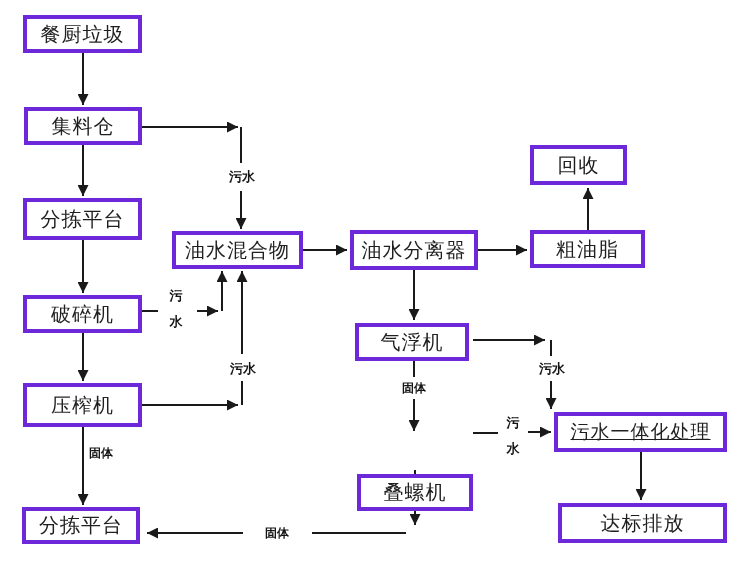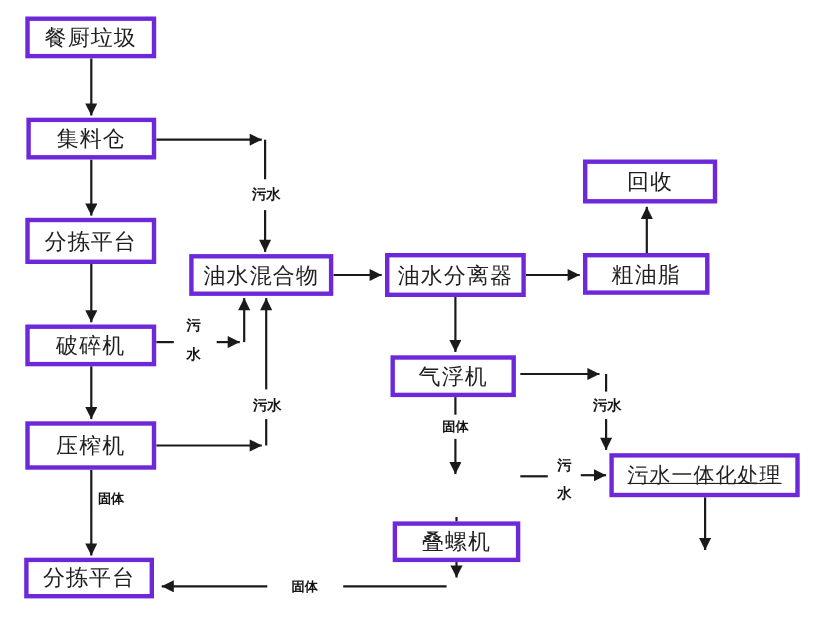--- a/index.html
+++ b/index.html
@@ -113,26 +113,27 @@
   <div class="node" style="left:22px;  top:507px; width:118px; height:37px;">分拣平台</div>
 
   <div class="node" style="left:172px; top:231px; width:131px; height:38px;">油水混合物</div>
 
   <div class="node" style="left:350px; top:230px; width:128px; height:40px;">油水分离器</div>
 
   <div class="node" style="left:355px; top:323px; width:114px; height:38px;">气浮机</div>
 
   <div class="node" style="left:357px; top:434px; width:116px; height:37px;margin-top:40px;">叠螺机</div>
 
-  <div class="node" style="left:530px; top:145px; width:122px; height:40px;">回收</div>
+  <div class="node" style="left:530px; top:145px; width:97px; height:40px;">回收</div>
 
   <div class="node" style="left:530px; top:230px; width:115px; height:38px;">粗油脂</div>
 
   <div class="node" style="left:554px; top:412px; width:173px; height:40px; font-size:19px;text-decoration:underline;">污水一体化处理</div>
 
+  <div class="node" style="left:558px; top:503px; width:169px; height:40px;">达标排放</div>
 
   <div class="edge-label" style="left:226px; top:169px; width:32px;">污水</div>
 
   <div class="edge-label vertical no-bg" style="left:168px; top:283px;">污水</div>
 
   <div class="edge-label" style="left:227px; top:361px; width:32px;">污水</div>
 
   <div class="edge-label" style="left:536px; top:361px; width:32px;">污水</div>
 
   <div class="edge-label vertical no-bg" style="left:505px; top:410px;">污水</div>

